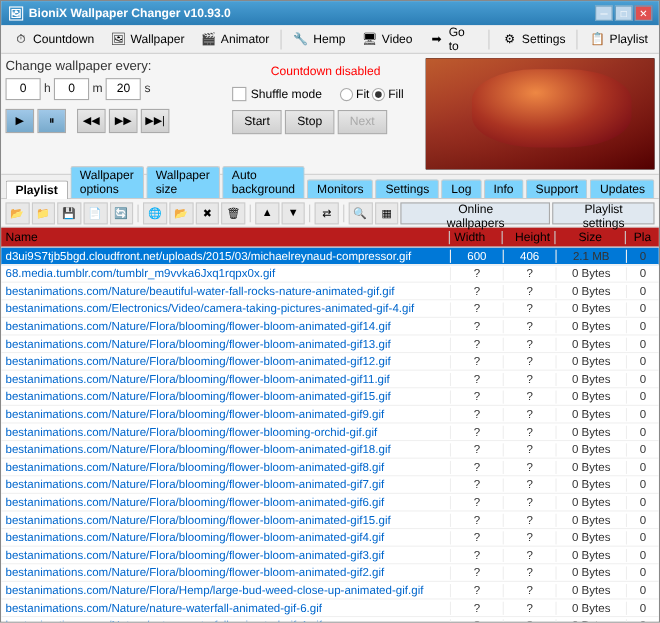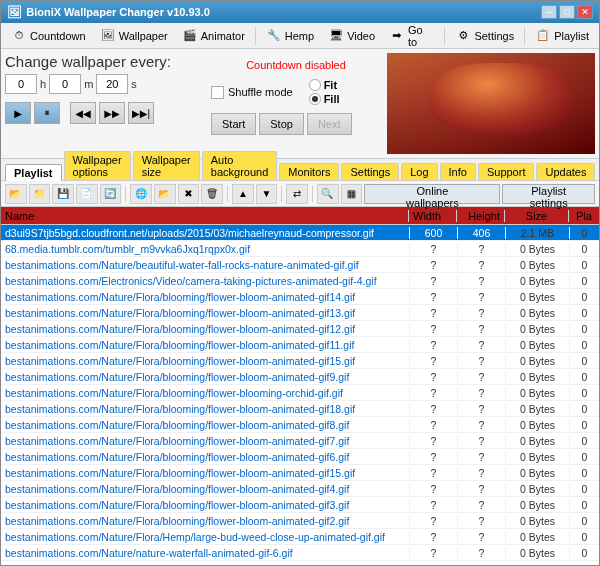--- a/index.html
+++ b/index.html
@@ -55,21 +55,21 @@
       border-bottom: 1px solid #ccc;
       padding: 4px;
       gap: 6px;
     }
     .left-panel {
       display: flex;
       flex-direction: column;
       gap: 4px;
       min-width: 200px;
     }
-    .change-label { font-size: 15px; color: #333; }
+    .change-label { font-size: 12px; color: #333; }
     .interval-row {
       display: flex; align-items: center; gap: 3px;
     }
     .num-input {
       width: 32px; height: 20px; border: 1px solid #aaa; background: white;
       text-align: center; font-size: 11px;
     }
     .unit-label { font-size: 11px; color: #333; }
     .playback-row {
       display: flex; align-items: center; gap: 3px; margin-top: 4px;
@@ -81,21 +81,21 @@
     }
     .ctrl-btn.active { background: linear-gradient(to bottom, #a0c8e8, #78aacc); }
 
     .mid-panel {
       display: flex; flex-direction: column; gap: 4px; min-width: 170px; padding-top: 6px;
     }
     .countdown-disabled {
       color: red; font-size: 11px; text-align: center;
     }
     .shuffle-row { display: flex; align-items: center; gap: 4px; }
-    .fit-fill-col { display: flex; flex-direction: column; gap: 2px; margin-left: 10px; font-weight: bold; }
+    .fit-fill-col { display: flex; gap: 2px; margin-left: 10px; }
     .radio-row { display: flex; align-items: center; gap: 3px; }
     .start-stop-row { display: flex; align-items: center; gap: 3px; margin-top: 4px; }
     .action-btn {
       height: 22px; padding: 0 10px;
       background: linear-gradient(to bottom, #e8e8e8, #d0d0d0);
       border: 1px solid #aaa; cursor: pointer; font-size: 11px;
     }
     .action-btn.disabled { color: #aaa; }
 
     .preview-area {
@@ -114,21 +114,21 @@
       border-bottom: 1px solid #ccc;
       display: flex;
       align-items: flex-end;
       padding: 0 4px;
       height: 22px;
     }
     .tab {
       padding: 2px 8px;
       border: 1px solid #ccc;
       border-bottom: none;
-      background: #fde047;
+      background: #7dd3fc;
       cursor: pointer;
       font-size: 11px;
       margin-right: 2px;
       border-radius: 2px 2px 0 0;
     }
     .tab.active {
       background: #ffffff;
       border-color: #aaa;
       font-weight: bold;
       position: relative;

